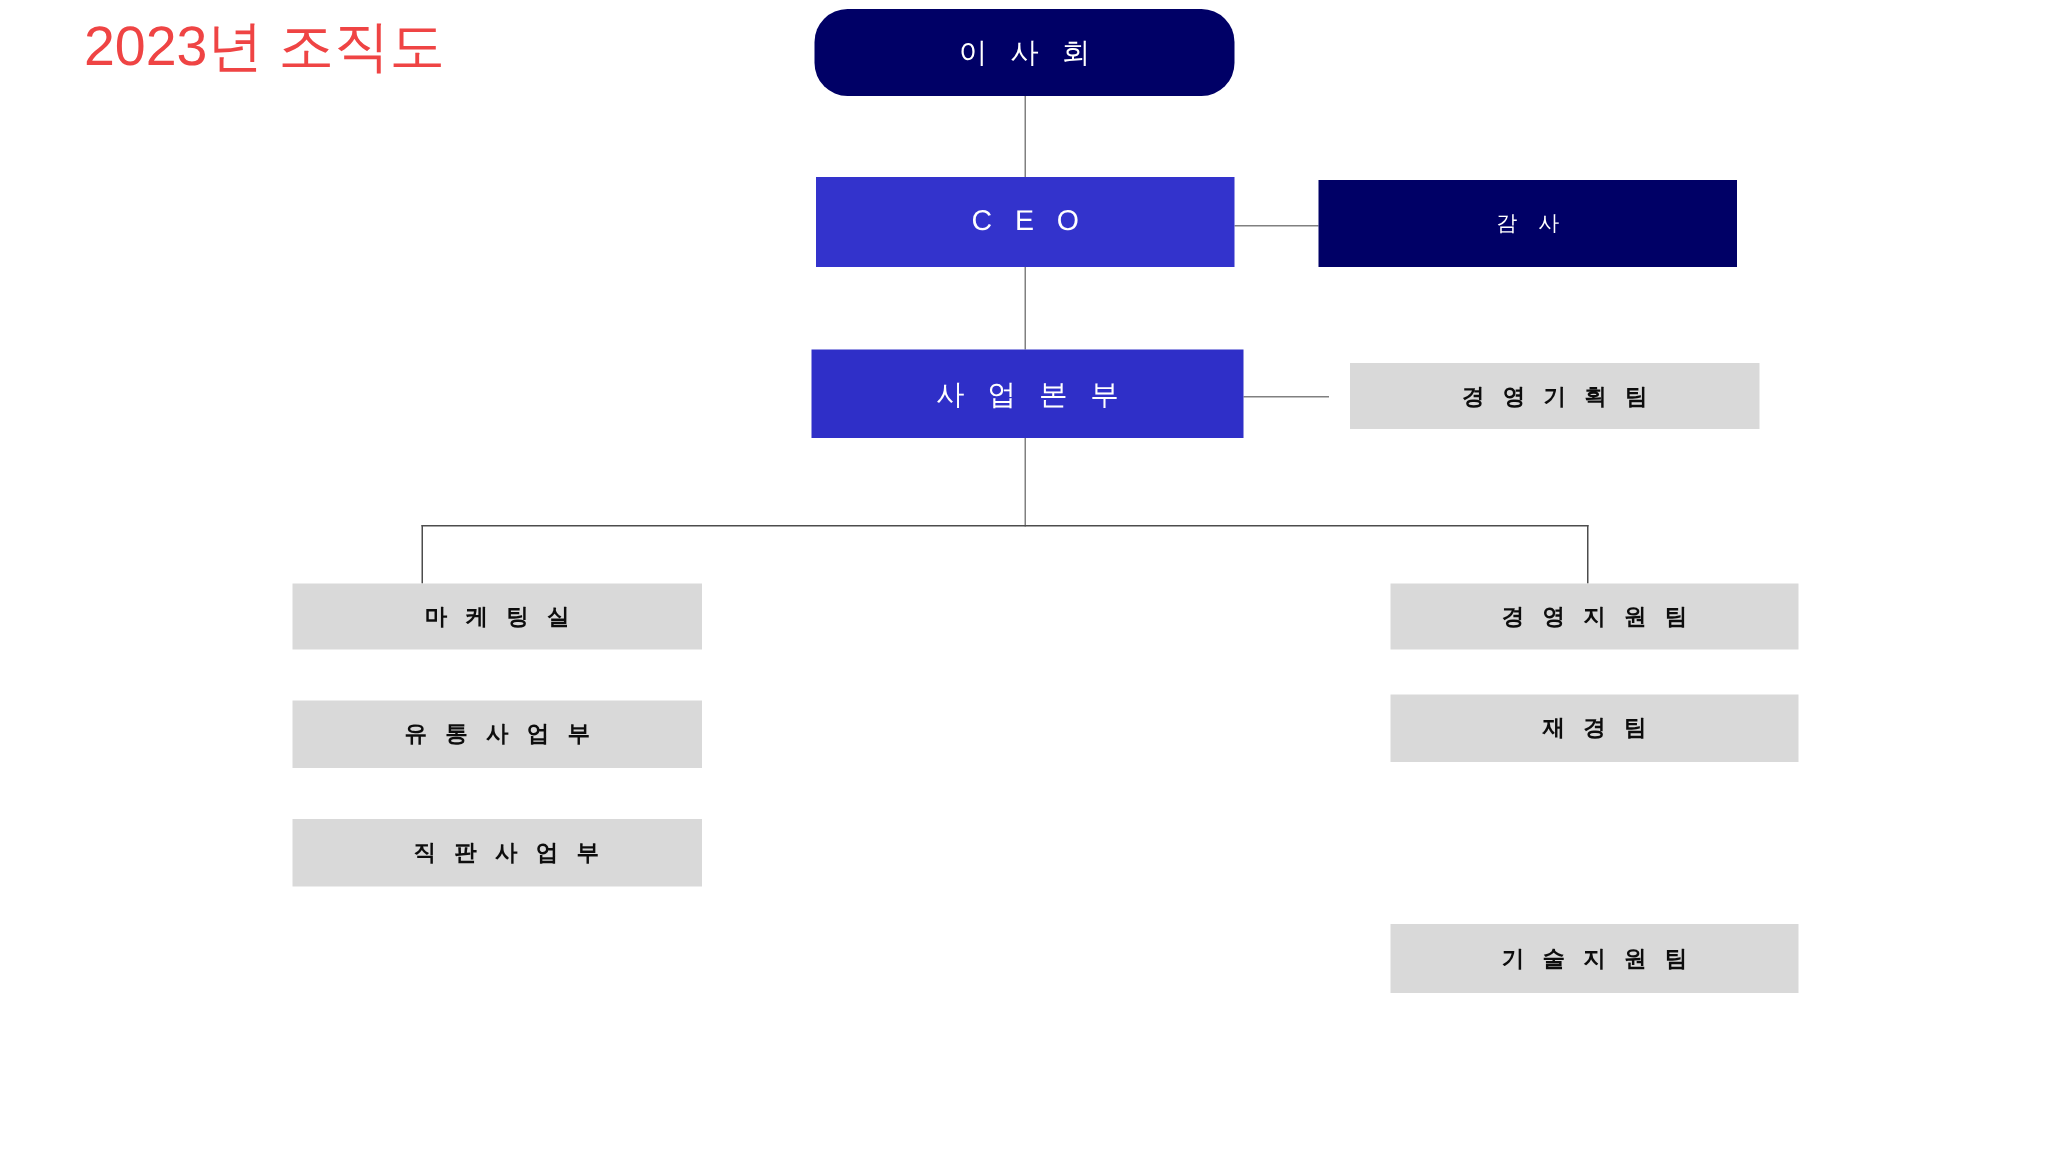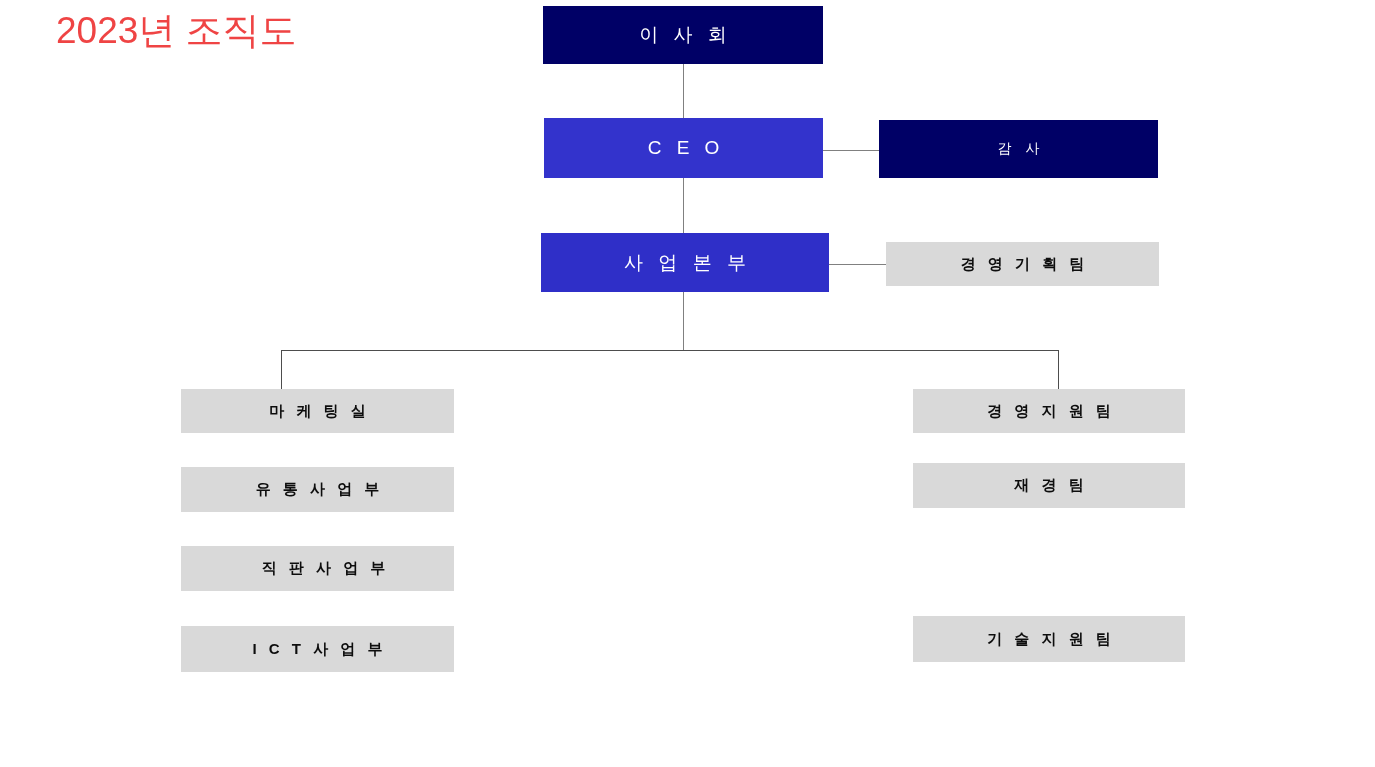--- a/index.html
+++ b/index.html
@@ -54,20 +54,21 @@
     background: #3333cc;
     color: #ffffff;
   }
   .node-blue-2 {
     background: #2f2fc8;
     color: #ffffff;
   }
   .node-gray {
     background: #d9d9d9;
     color: #0d0d0d;
+    margin-left: 14px;
   }
 
   .t-lg { font-size: 19px; letter-spacing: 5px; text-indent: 5px; }
   .t-md { font-size: 14px; letter-spacing: 5px; text-indent: 5px; }
   .t-sm { font-size: 15px; font-weight: bold; letter-spacing: 4px; text-indent: 4px; }
 
   .conn {
     position: absolute;
     background: #808080;
   }
@@ -91,21 +92,21 @@
   <div class="conn conn-h" style="left:829px; top:264px; width:57px;"></div>
 
   <div class="conn conn-v" style="left:683px; top:292px; height:59px;"></div>
 
   <div class="conn conn-h conn-dark" style="left:281px; top:350px; width:778px;"></div>
 
   <div class="conn conn-v conn-dark" style="left:281px; top:350px; height:39px;"></div>
 
   <div class="conn conn-v conn-dark" style="left:1058px; top:350px; height:39px;"></div>
 
-  <div class="node node-navy t-lg" style="left:543px; top:6px; width:280px; height:58px;">
+  <div class="node node-navy t-lg" style="left:543px; top:6px; width:280px; height:58px;border-radius:22px;">
     <span class="label">이 사 회</span>
   </div>
 
   <div class="node node-blue t-lg" style="left:544px; top:118px; width:279px; height:60px;">
     <span class="label">C E O</span>
   </div>
 
   <div class="node node-navy t-md" style="left:879px; top:120px; width:279px; height:58px;">
     <span class="label">감 사</span>
   </div>
@@ -123,23 +124,20 @@
   </div>
 
   <div class="node node-gray t-sm" style="left:181px; top:467px; width:273px; height:45px;">
     <span class="label">유 통 사 업 부</span>
   </div>
 
   <div class="node node-gray t-sm" style="left:181px; top:546px; width:273px; height:45px;padding-left:12px;">
     <span class="label">직 판 사 업 부</span>
   </div>
 
-  <div class="node node-gray t-sm" style="left:181px; top:626px; width:273px; height:46px;">
-    <span class="label">I C T 사 업 부</span>
-  </div>
 
   <div class="node node-gray t-sm" style="left:913px; top:389px; width:272px; height:44px;">
     <span class="label">경 영 지 원 팀</span>
   </div>
 
   <div class="node node-gray t-sm" style="left:913px; top:463px; width:272px; height:45px;">
     <span class="label">재 경 팀</span>
   </div>
 
 

